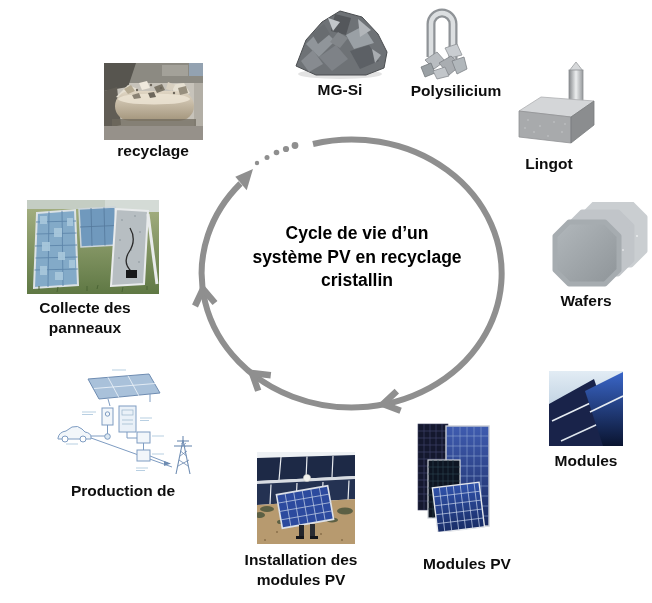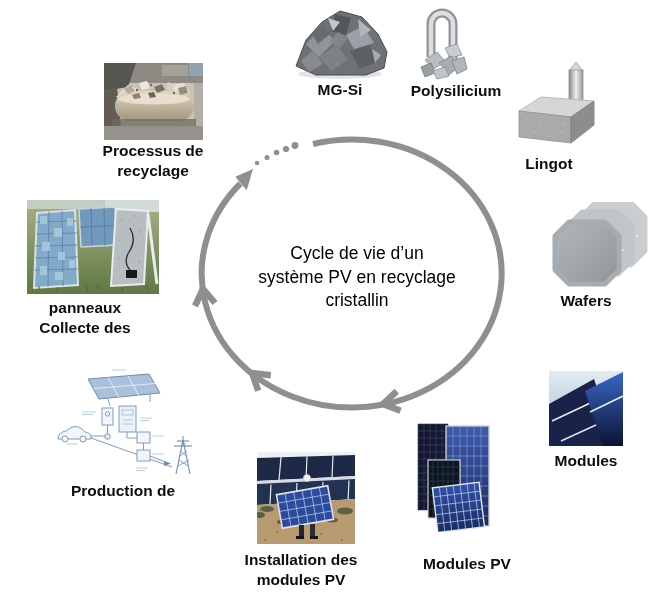--- a/index.html
+++ b/index.html
@@ -1,20 +1,20 @@
 <!DOCTYPE html>
 <html><head>
 <meta charset="utf-8">
 <style>
   html,body{margin:0;padding:0;background:#ffffff;}
   .canvas{position:relative;width:652px;height:603px;background:#ffffff;overflow:hidden;
           font-family:"Liberation Sans","DejaVu Sans",sans-serif;}
   .cycle-svg{position:absolute;left:0;top:0;}
-  .center-title{position:absolute;left:227px;top:242px;width:260px;text-align:center;
-                font-weight:400;font-size:17.5px;line-height:23.5px;color:#000;}
+  .center-title{position:absolute;left:227px;top:222px;width:260px;text-align:center;
+                font-weight:700;font-size:17.5px;line-height:23.5px;color:#000;}
   .stage{position:absolute;}
   .stage-label{position:absolute;text-align:center;font-size:15.5px;line-height:20px;color:#0d0d0d;}
   .stage-label span{display:block;font-weight:bold;}
   .img{position:absolute;display:block;}
 </style>
 </head>
 <body>
 
 <div class="canvas">
 
@@ -313,22 +313,22 @@
           <circle cx="112" cy="62" r="0.9"></circle>
         <circle cx="92" cy="58" r="0.9"></circle>
           <circle cx="100" cy="64" r="0.9"></circle>
       </g>
       <path d="M103,28 q7,12 -1,24 q-7,11 3,20" fill="none" stroke="#2b2b2b" stroke-width="1.3"></path>
       <rect x="99" y="70" width="11" height="8" fill="#17181a"></rect>
       <line x1="121" y1="14" x2="130" y2="84" stroke="#e9ebec" stroke-width="3"></line>
       <path d="M12,90 L12,86 M30,92 L31,87 M60,91 L60,86 M95,92 L96,87 M120,90 L120,86 M70,89 L71,85" stroke="#4a6434" stroke-width="1"></path>
     </svg>
     <div class="stage-label" style="left:20px;top:298px;width:130px">
+      <span>Collecte des</span>
       <span>panneaux</span>
-      <span>Collecte des</span>
     </div>
   </div>
 
   <div class="stage">
     <svg class="img" style="left:104px;top:63px" width="99" height="77" viewBox="0 0 99 77">
       <defs>
         <linearGradient id="gDrum" x1="0" y1="0" x2="0" y2="1">
           <stop offset="0" stop-color="#e0d6c4"></stop>
             <stop offset="1" stop-color="#a3957c"></stop>
         </linearGradient>
@@ -354,18 +354,17 @@
         <polygon points="44,30 50,29 52,34 46,35" fill="#6d675c"></polygon>
         <circle cx="33" cy="27" r="1.2" fill="#6d675c"></circle>
           <circle cx="57" cy="25" r="1.2" fill="#6d675c"></circle>
         <circle cx="70" cy="30" r="1.2" fill="#6d675c"></circle>
           <circle cx="47" cy="22" r="1.2" fill="#6d675c"></circle>
       </g>
       <rect x="8" y="56" width="84" height="9" fill="#6f695e" opacity="0.75"></rect>
       <rect y="63" width="99" height="14" fill="#96918a"></rect>
     </svg>
     <div class="stage-label" style="left:88px;top:141px;width:130px">
-      <span>Processus de</span>
       <span>recyclage</span>
     </div>
   </div>
 
 </div>
 
 </body></html>

